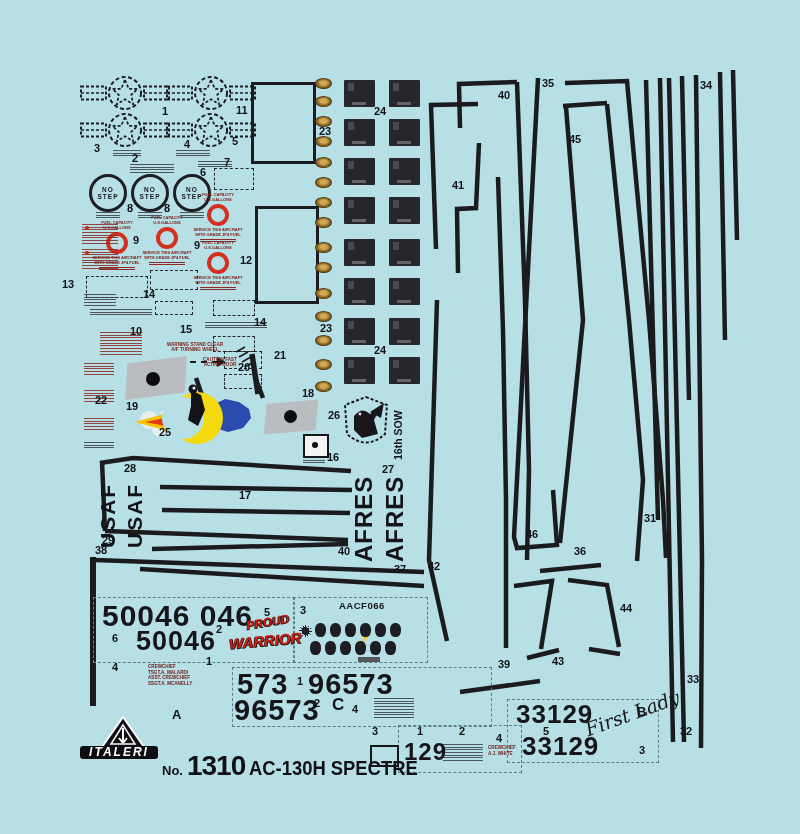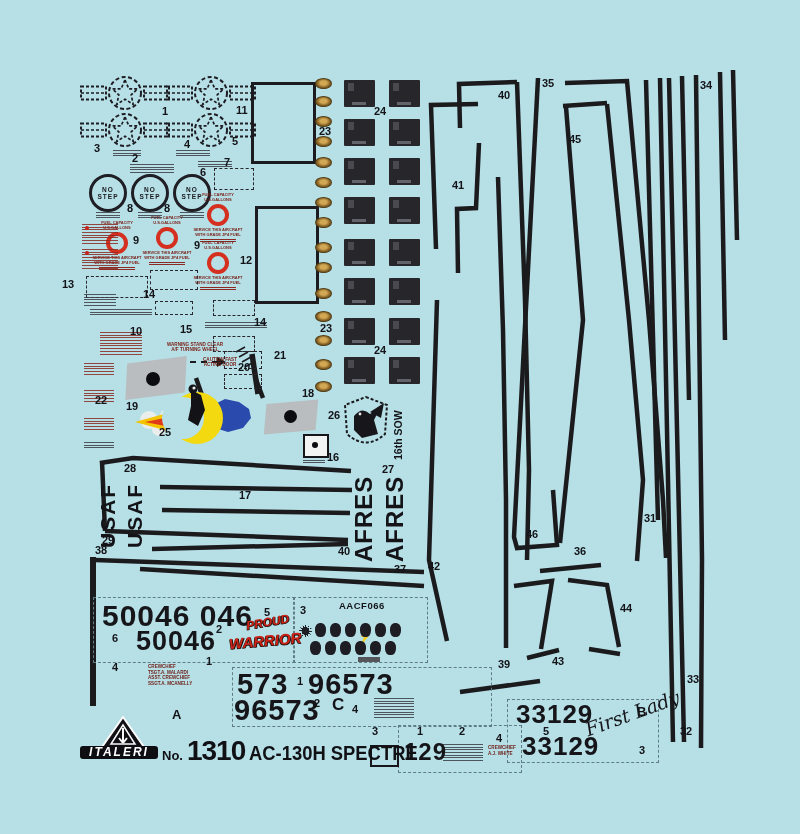--- a/index.html
+++ b/index.html
@@ -40,21 +40,21 @@
         repeating-conic-gradient(#1d1d23 0 9deg,rgba(0,0,0,0) 9deg 30deg);border-radius:50%;}
   .reddot{position:absolute;width:4px;height:4px;background:#c72318;border-radius:50%;}
   .sig{position:absolute;font-family:"DejaVu Serif",serif;font-style:italic;font-size:19px;
        transform:rotate(-20deg);color:#15151a;white-space:nowrap;}
   .proud{position:absolute;font-weight:900;font-style:italic;color:#cf2318;
          text-shadow:0.7px 0.7px 0 #1b0f0c,-0.7px 0.7px 0 #1b0f0c;white-space:nowrap;}
   .crewtext{position:absolute;font-size:4.6px;line-height:5.6px;font-weight:bold;color:#70201a;}
   .warntext{position:absolute;font-size:4.6px;line-height:5.4px;font-weight:bold;color:#7c221a;text-align:center;}
   .band{position:absolute;background:#0e0e12;border-radius:3px;color:#fff;
         font-weight:bold;font-style:italic;text-align:center;}
-  .kitline{position:absolute;display:flex;align-items:baseline;gap:4px;font-weight:bold;color:#101015;}
+  .kitline{position:absolute;display:flex;align-items:baseline;gap:4px;font-weight:bold;color:#101015;margin-top:15px;}
 </style>
 </head>
 <body>
 
 <div class="sheet">
 
   <svg class="layer" width="800" height="834" viewBox="0 0 800 834">
     <defs>
       <g id="insignia" stroke="#1d1d23" fill="none">
         <circle r="16" stroke-dasharray="4 2.5" stroke-width="2"></circle>

